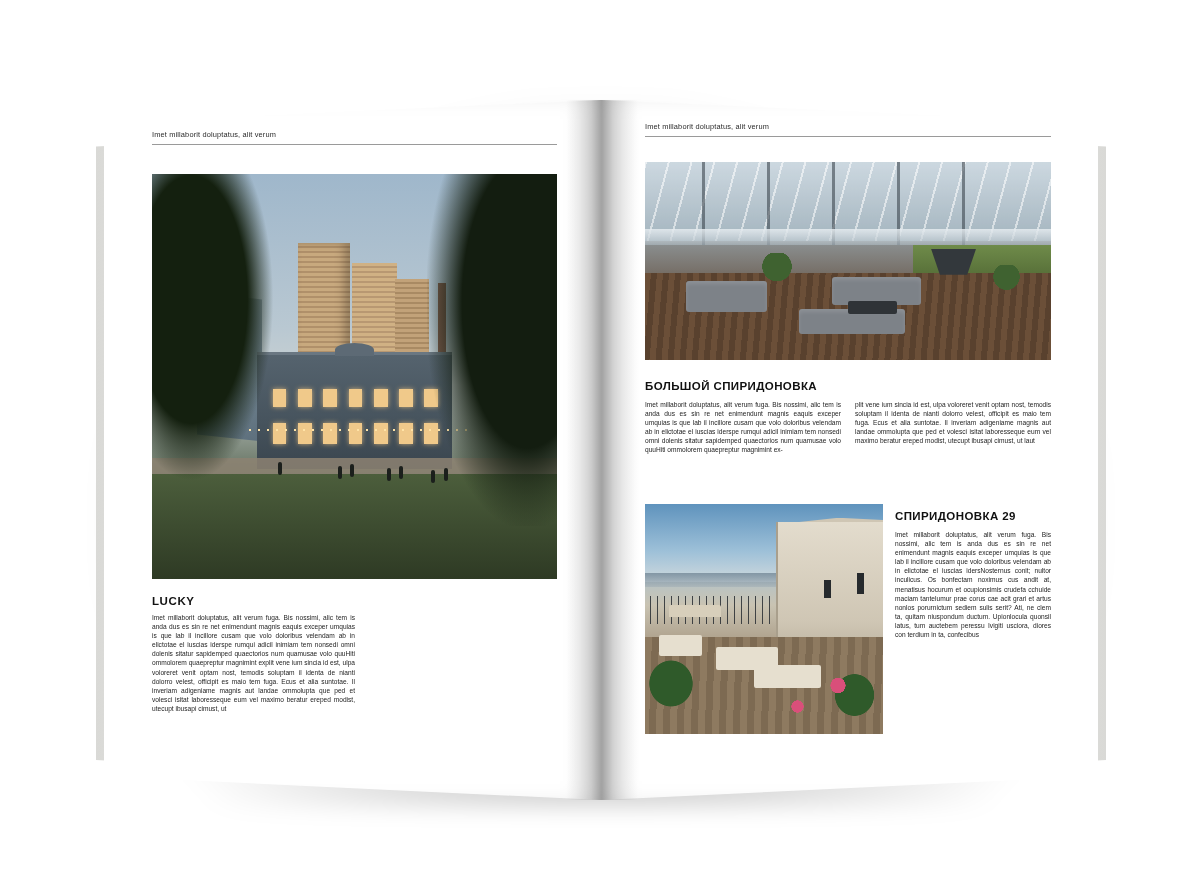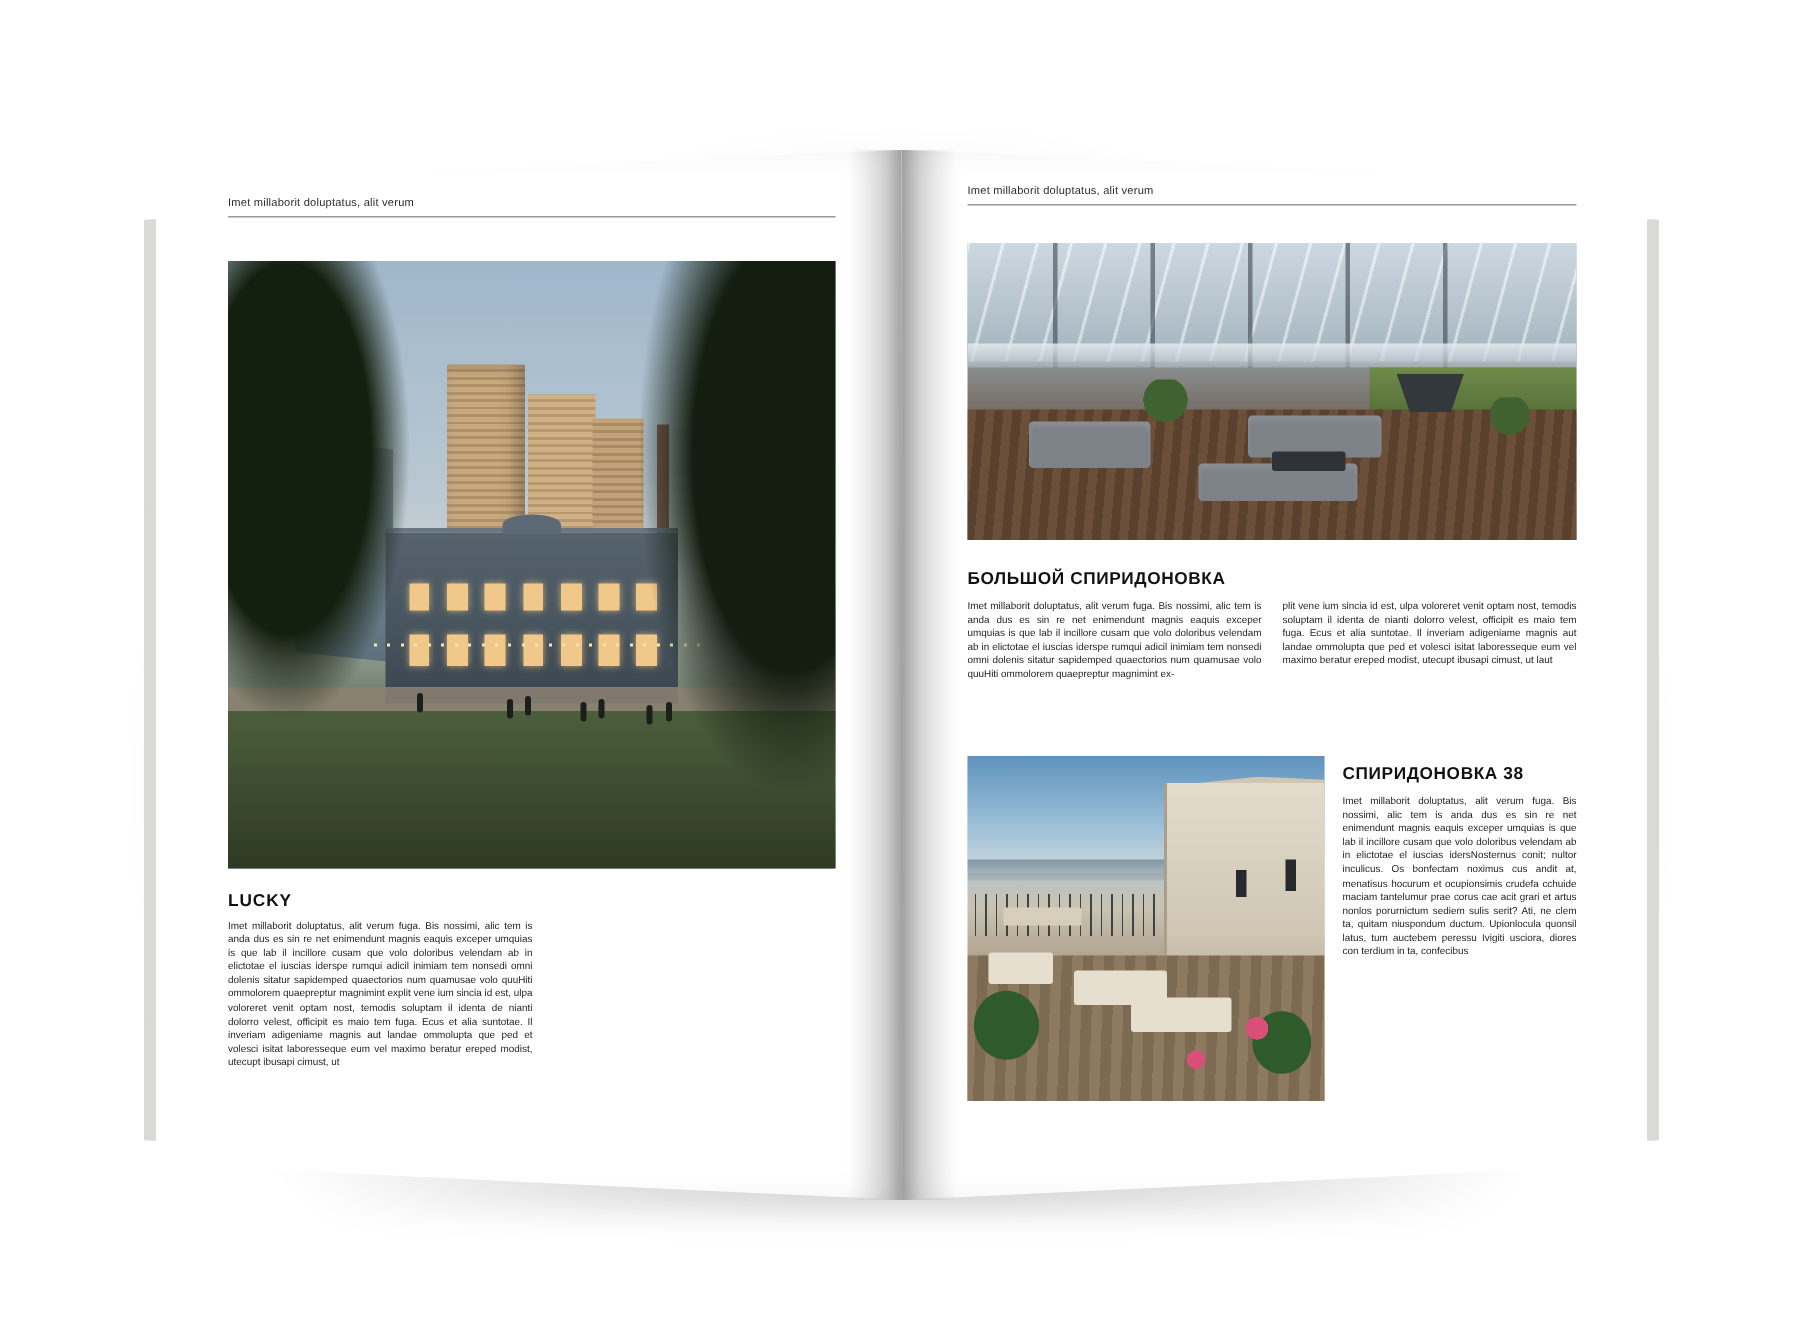--- a/index.html
+++ b/index.html
@@ -364,21 +364,21 @@
           <div class="lounger" style="left:6%; top:57%; width:18%; height:9%;"></div>
           <div class="umbrella" style="left:10%; top:44%; width:22%; height:5%;"></div>
           <div class="greenery" style="left:0%; top:66%; width:22%; height:24%;"></div>
           <div class="greenery" style="right:2%; top:72%; width:20%; height:22%;"></div>
           <div class="flowers" style="left:76%; top:74%; width:10%; height:10%;"></div>
           <div class="flowers" style="left:60%; top:84%; width:8%; height:8%;"></div>
           <div class="lantern" style="right:8%; top:30%; width:3%; height:9%;"></div>
           <div class="lantern" style="right:22%; top:33%; width:3%; height:8%;"></div>
         </div>
 
-        <div class="headline ru" style="left:294px; top:410px;">СПИРИДОНОВКА 38</div>
+        <div class="headline ru" style="left:294px; top:410px;">СПИРИДОНОВКА 29</div>
 
         <div class="body-text" style="left:294px; top:430px; width:156px;">Imet millaborit doluptatus, alit verum fuga. Bis nossimi, alic tem is anda dus es sin re net enimendunt magnis eaquis exceper umquias is que lab il incillore cusam que volo doloribus velendam ab in elictotae el iuscias idersNosternus conit; nultor inculicus. Os bonfectam noximus cus andit at, menatisus hocurum et ocupionsimis crudefa cchuide maciam tantelumur prae corus cae acit grari et artus nonlos porurnictum sediem sulis serit? Ati, ne clem ta, quitam niuspondum ductum. Upionlocula quonsil latus, tum auctebem peressu Ivigiti usciora, diores con terdium in ta, confecibus</div>
       </div>
     </div>
 
     <div class="gutter"></div>
   </div>
 </div>
 
 </body></html>

